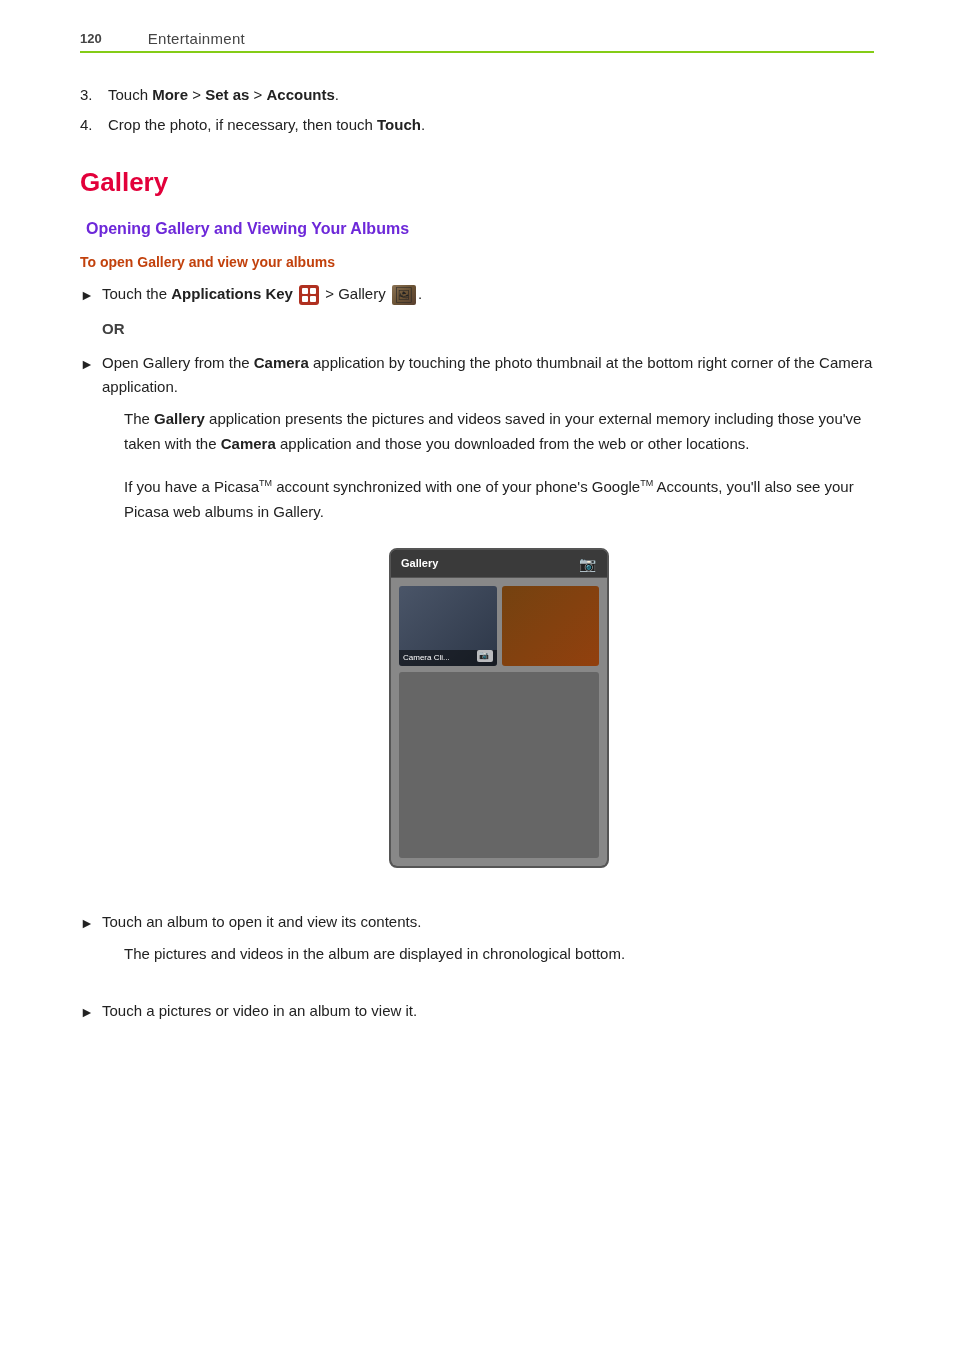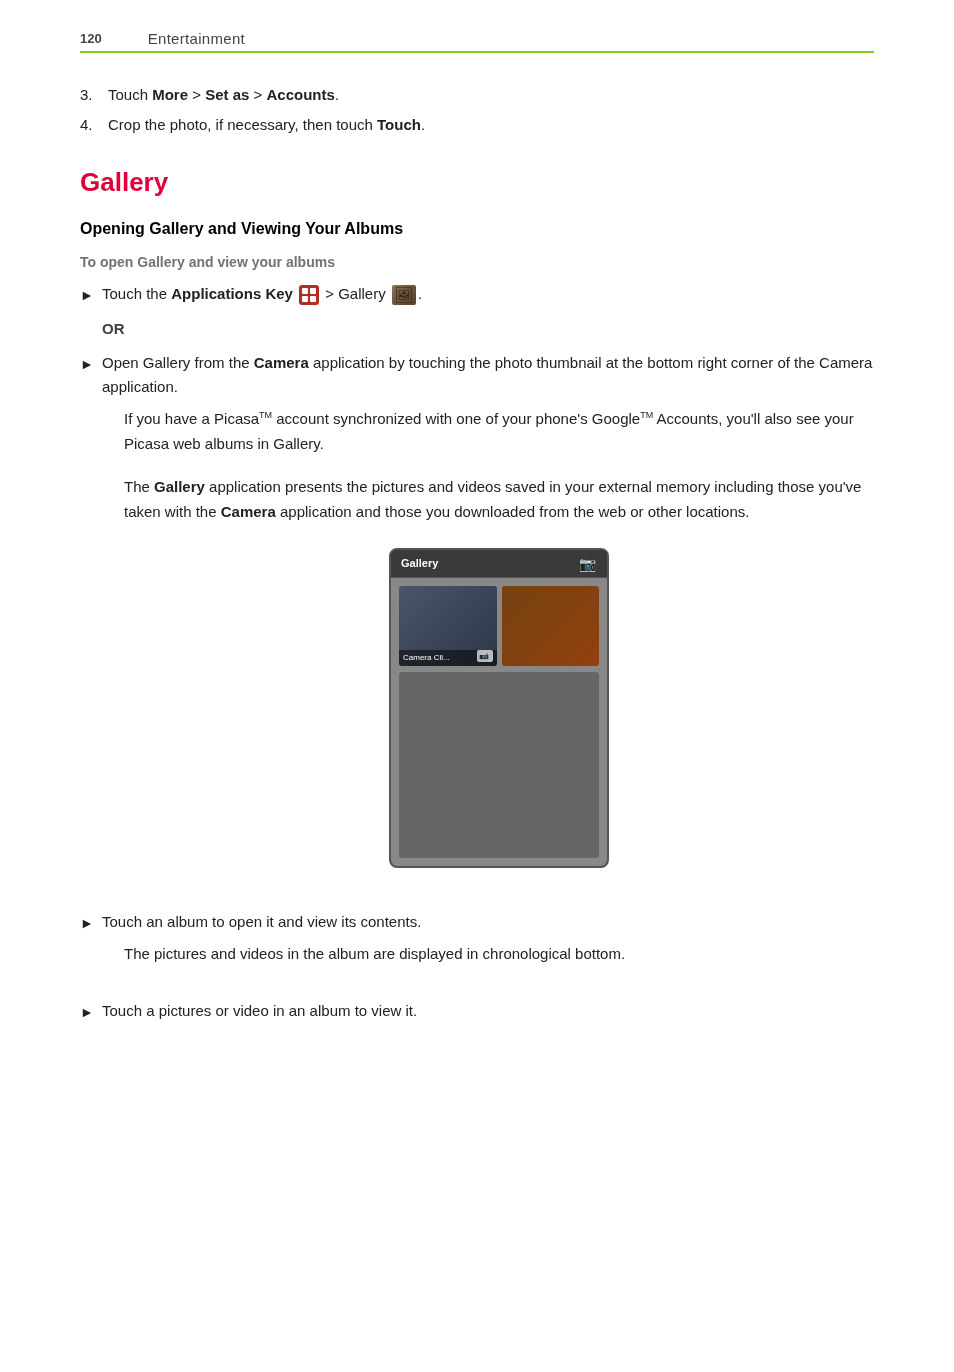--- a/index.html
+++ b/index.html
@@ -68,28 +68,29 @@
       font-size: 26px;
       font-weight: bold;
       color: #e2003a;
       margin-bottom: 22px;
       margin-top: 10px;
     }
 
     .subsection-title {
       font-size: 16px;
       font-weight: bold;
-      color: #000000;
+      color: #6d28d9;
       margin-bottom: 16px;
+      margin-left: 6px;
     }
 
     .subsubsection-title {
       font-size: 14px;
       font-weight: bold;
-      color: #737373;
+      color: #c2410c;
       margin-bottom: 12px;
       margin-top: 10px;
     }
 
     .body-text {
       font-size: 15px;
       line-height: 1.65;
       color: #222;
       margin-bottom: 18px;
     }
@@ -336,24 +337,24 @@
 
   <ul class="bullet-list">
 
     <li>
       <span class="bullet-arrow">►</span>
       <span class="bullet-content">
         Open Gallery from the <span class="bold">Camera</span> application by touching the photo thumbnail at the bottom right corner of the Camera application.
 
         <div class="indent-block">
           <p class="body-text">
-            If you have a Picasa<sup>TM</sup> account synchronized with one of your phone's Google<sup>TM</sup> Accounts, you'll also see your Picasa web albums in Gallery.
+            The <span class="bold">Gallery</span> application presents the pictures and videos saved in your external memory including those you've taken with the <span class="bold">Camera</span> application and those you downloaded from the web or other locations.
           </p>
           <p class="body-text">
-            The <span class="bold">Gallery</span> application presents the pictures and videos saved in your external memory including those you've taken with the <span class="bold">Camera</span> application and those you downloaded from the web or other locations.
+            If you have a Picasa<sup>TM</sup> account synchronized with one of your phone's Google<sup>TM</sup> Accounts, you'll also see your Picasa web albums in Gallery.
           </p>
         </div>
 
         
         <div class="screenshot-container">
           <div class="phone-screenshot">
             <div class="phone-top-bar">
               <span class="phone-top-bar-title">Gallery</span>
               <span class="phone-top-bar-icon">📷</span>
             </div>

